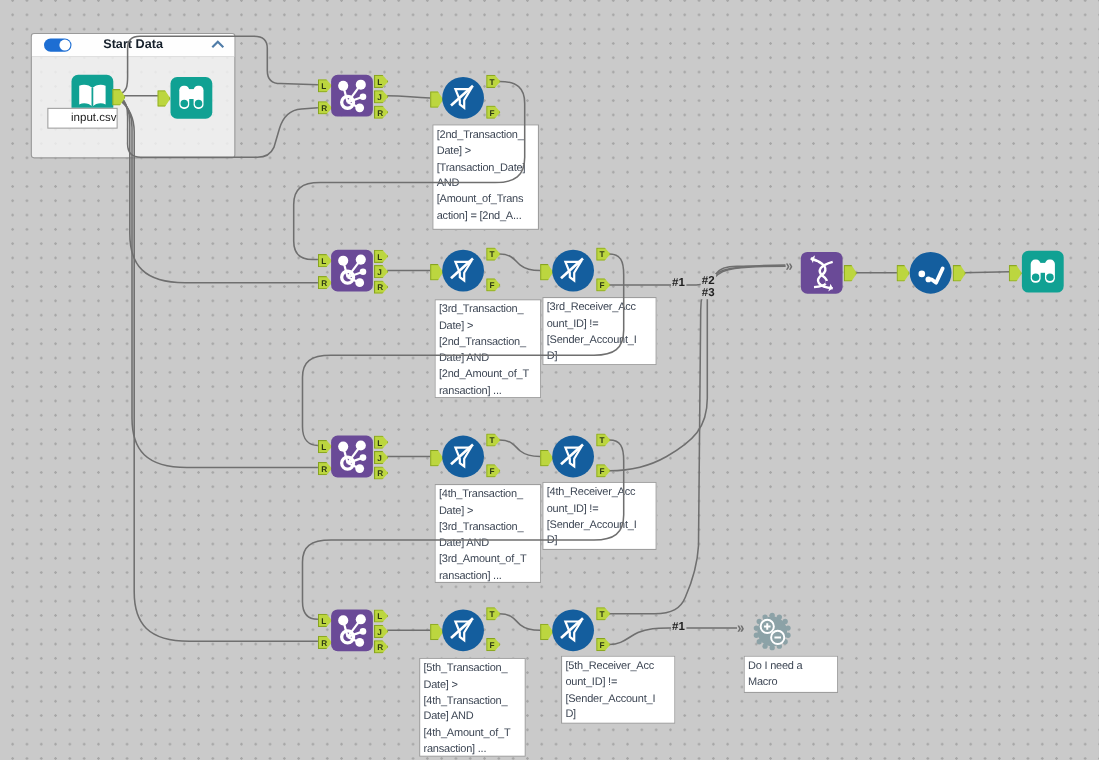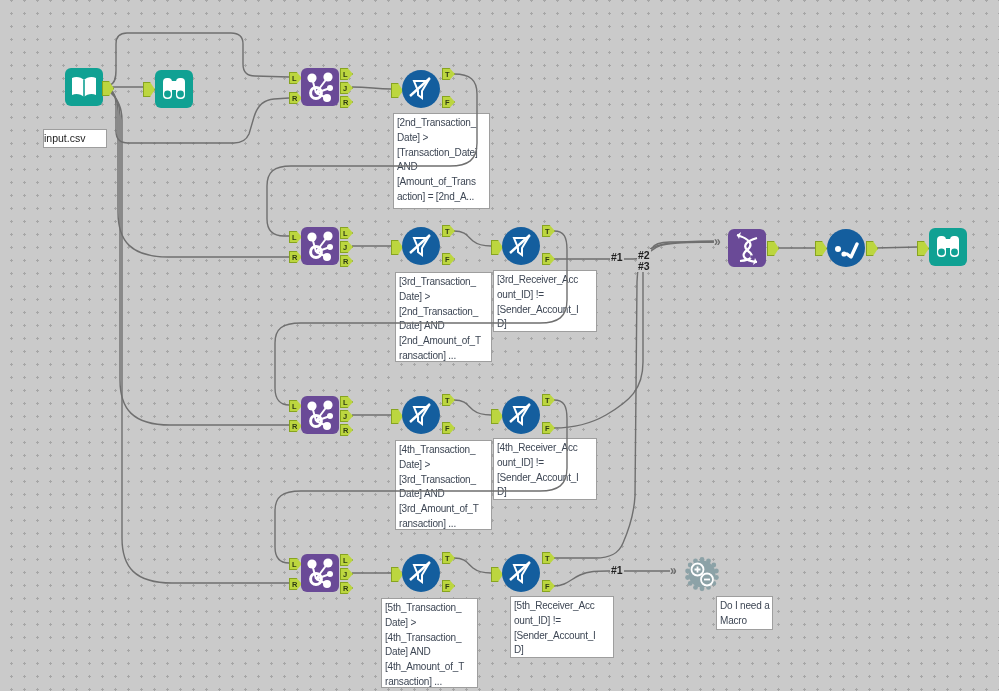--- a/index.html
+++ b/index.html
@@ -28,28 +28,39 @@
   .anchor.plain{width:10px;height:13px;}
   .multi-in{position:absolute;z-index:4;font-size:12px;font-weight:700;color:#6e6e6e;transform:scaleY(1.25);line-height:10px;}
   
   .ann{position:absolute;z-index:2;background:#fff;border:1px solid #9e9e9e;color:#3d4654;
        font-size:10px;font-weight:400;line-height:14.8px;letter-spacing:-0.2px;
        padding:2px 3px;white-space:pre;overflow:hidden;box-sizing:border-box;}
   
   .wl{position:absolute;z-index:5;font-size:10.5px;font-weight:700;color:#1f1f1f;background:#cacaca;padding:0 1px;line-height:12px;}
   #wires{position:absolute;left:0;top:0;z-index:3;}
   #wires path{fill:none;stroke:#6f6f6f;stroke-width:1.4;}
-  .filelabel{position:absolute;left:43px;top:129px;width:62px;height:17px;z-index:4;background:#fff;border:1px solid #9e9e9e;
-       font-size:10.5px;color:#1c1c1c;text-align:left;line-height:17px;}
+  .filelabel{position:absolute;left:43px;top:98px;width:62px;height:17px;z-index:4;background:#fff;border:1px solid #9e9e9e;
+       font-size:10.5px;color:#1c1c1c;text-align:right;line-height:17px;}
 </style>
 </head>
 <body>
 
 <div id="stage">
 
+  <div class="tcontainer">
+    <div class="tc-header">
+      <div class="toggle">
+          <div class="knob"></div>
+        </div>
+      <div class="tc-title">Start Data</div>
+      <svg class="tc-chevron" viewBox="0 0 14 12">
+          <polyline points="2,8 7,3 12,8" fill="none" stroke="#4f7ca8" stroke-width="2"></polyline>
+        </svg>
+    </div>
+  </div>
 
   <div class="ann" style="left:393px;top:113px;width:97px;height:96px;">[2nd_Transaction_
 Date] &gt;
 [Transaction_Date]
 AND
 [Amount_of_Trans
 action] = [2nd_A...</div>
   <div class="ann" style="left:395px;top:272px;width:97px;height:90px;">[3rd_Transaction_
 Date] &gt;
 [2nd_Transaction_
@@ -73,21 +84,21 @@
   <div class="ann" style="left:381px;top:598px;width:97px;height:90px;">[5th_Transaction_
 Date] &gt;
 [4th_Transaction_
 Date] AND
 [4th_Amount_of_T
 ransaction] ...</div>
   <div class="ann" style="left:510px;top:596px;width:104px;height:62px;">[5th_Receiver_Acc
 ount_ID] !=
 [Sender_Account_I
 D]</div>
-  <div class="ann" style="left:716px;top:596px;width:57px;height:34px;">Do I need a
+  <div class="ann" style="left:676px;top:596px;width:86px;height:34px;">Do I need a
 Macro</div>
 
   <svg id="wires" width="999" height="691">
     <path d="M111,87 L144,87"></path>
     <path d="M110,85 C115,83 116,78 116,70 L116,44 Q116,33 127,33 L231,33 Q243,33 243,44 L243,64 Q243,76 255,76 L289,77"></path>
     <path d="M110,89 C115,92 116,98 116,106 L116,131 Q116,143 128,143 L234,143 Q245,143 249,134 L254,117 Q259,100 274,99 L289,98"></path>
     <path d="M110,90 C115,94 118,101 118,112 L118,212 C118,241 131,257 168,257 L289,257"></path>
     <path d="M110,91 C116,96 120,104 120,116 L120,380 C120,409 133,425 170,425 L289,425"></path>
     <path d="M110,92 C117,98 122,107 122,120 L122,538 C122,567 135,583 172,583 L289,583"></path>
     <path d="M352,87 C370,87 375,89 391,89"></path>

